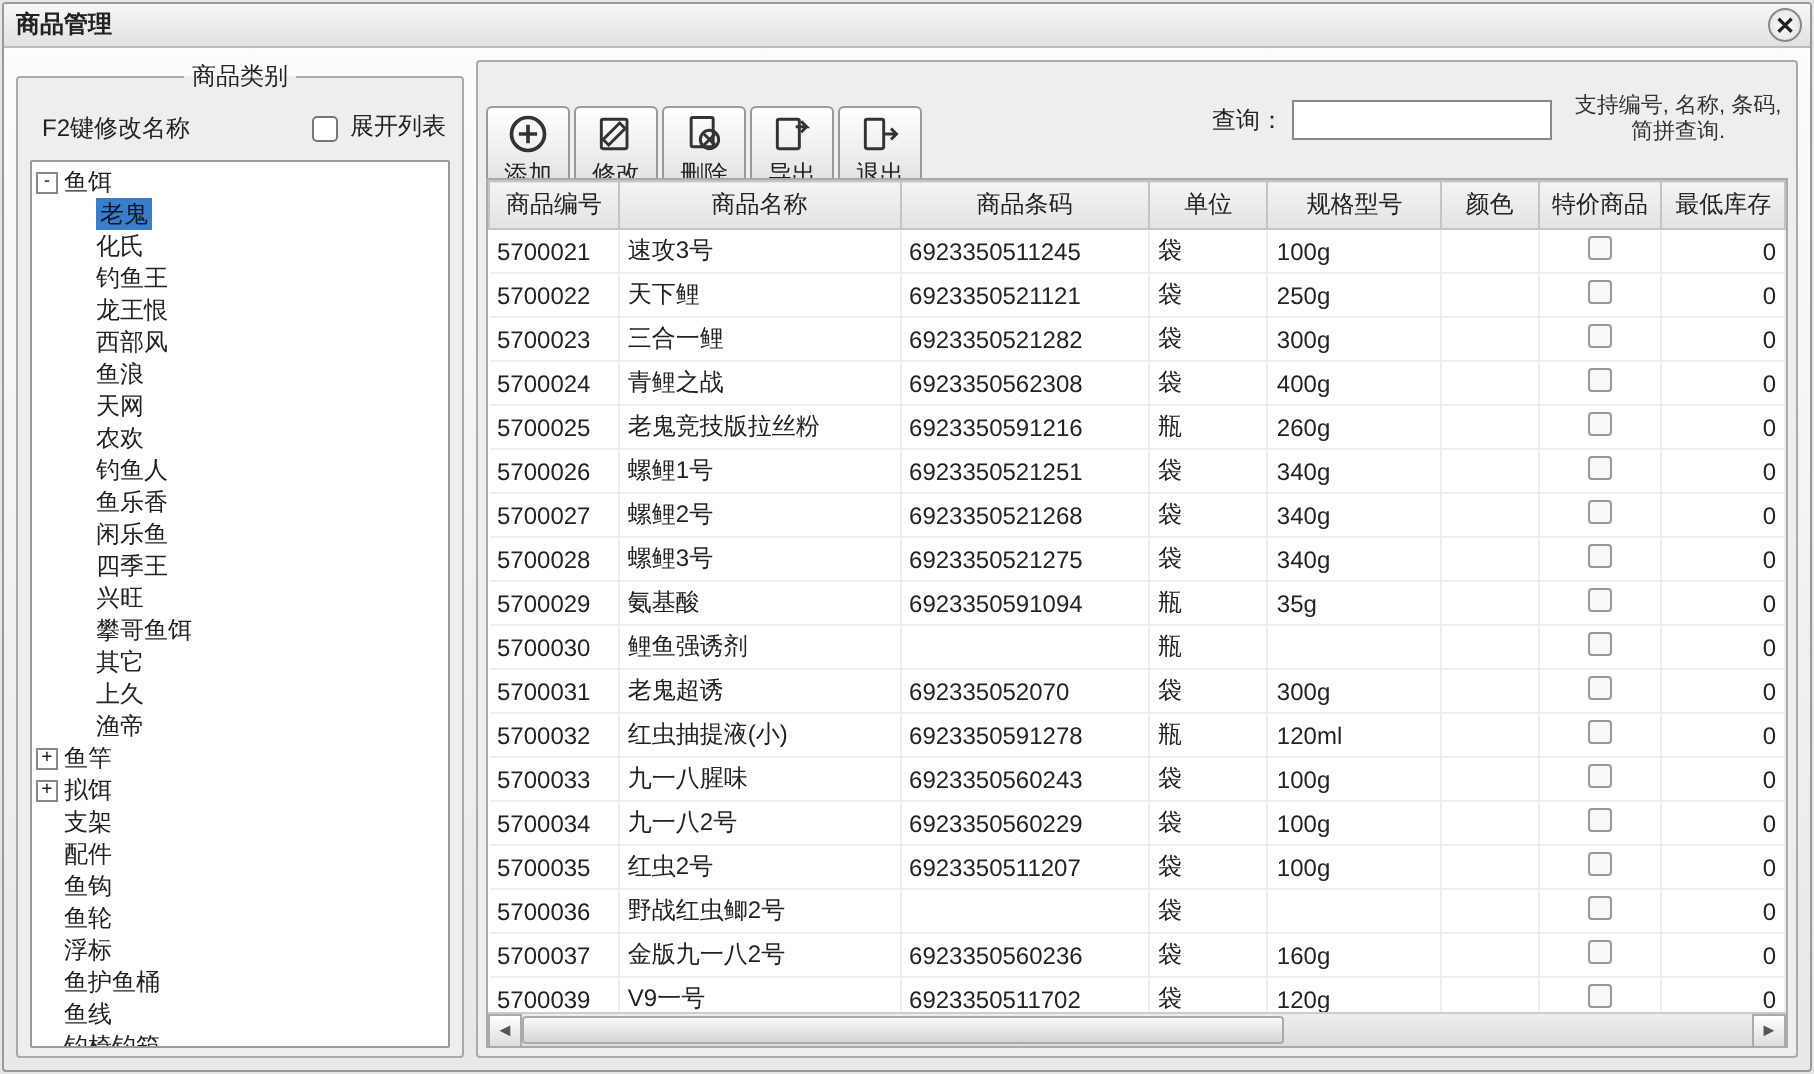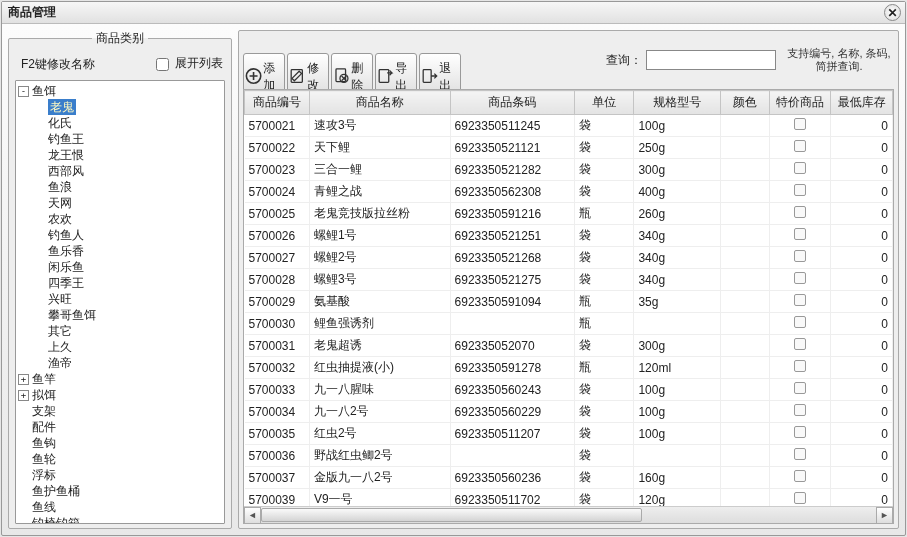--- a/index.html
+++ b/index.html
@@ -83,21 +83,21 @@
     border:1px solid #999;
     border-radius:1px;
     overflow:auto;
     padding: 2px 0;
   }
   .tree { font-size:12px; line-height:16px; padding: 0 0 0 2px; }
   .tree-node { white-space:nowrap; }
   .tree-row { display:flex; align-items:center; height:16px; }
   .tree-toggle { width:11px; height:11px; border:1px solid #888; display:inline-flex; align-items:center; justify-content:center; font-size:9px; line-height:1; margin-right:3px; background:#fff; cursor:pointer; font-family: monospace; }
   .tree-spacer { display:inline-block; width:14px; }
-  .tree-label.selected { background:#3a7ecb; color:#fef9c3; padding:0 2px; }
+  .tree-label.selected { background:#3a7ecb; color:#0f172a; padding:0 2px; }
   .indent2 { padding-left: 30px; }
 
   .main {
     flex:1;
     display:flex;
     flex-direction:column;
     min-width:0;
     border:1px solid #aaa;
     background:#eee;
     border-radius:2px;
@@ -109,21 +109,21 @@
     height:50px;
   }
   .tb-btn {
     width:42px;
     height:46px;
     border:1px solid #999;
     border-radius:3px;
     background: linear-gradient(#fff,#ddd);
     margin-right:2px;
     display:flex;
-    flex-direction:row;
+    flex-direction:column;
     align-items:center;
     justify-content:center;
     cursor:pointer;
     margin-top:32px;
   }
   .tb-btn svg { width:22px; height:22px; }
   .tb-btn .tb-label { font-size:12px; margin-top:1px; }
   .toolbar-space { flex:1; }
   .search-area { display:flex; align-items:center; gap:4px; }
   .search-input { width:130px; height:20px; border:1px solid #888; background:#fff; }

